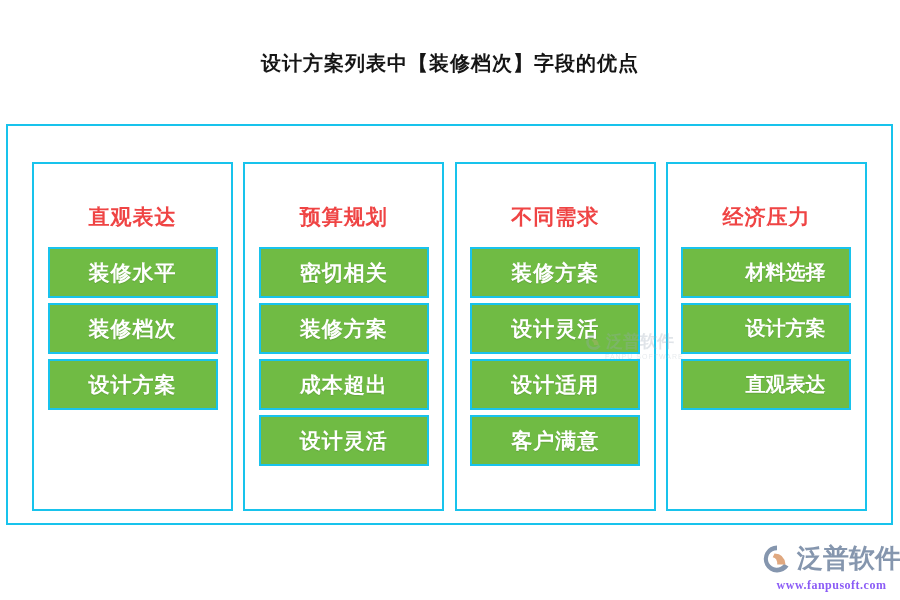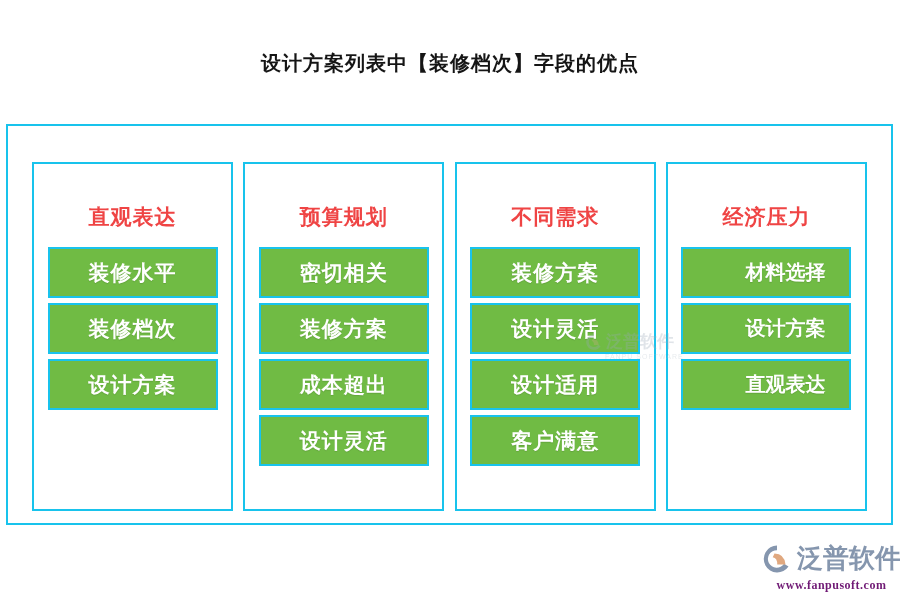--- a/index.html
+++ b/index.html
@@ -170,21 +170,21 @@
     font-weight: bold;
     color: #8596ae;
     letter-spacing: 0px;
     font-family: "Liberation Serif", "DejaVu Serif", serif;
     white-space: nowrap;
   }
   #logo .logo-url {
     margin-top: 2px;
     font-size: 12px;
     font-weight: bold;
-    color: #701a75;
+    color: #8b5cf6;
     letter-spacing: 0.5px;
     font-family: "Liberation Serif", "DejaVu Serif", serif;
     white-space: nowrap;
   }
   #logo .logo-mark {
     width: 30px;
     height: 30px;
     flex: 0 0 30px;
   }
 </style>

